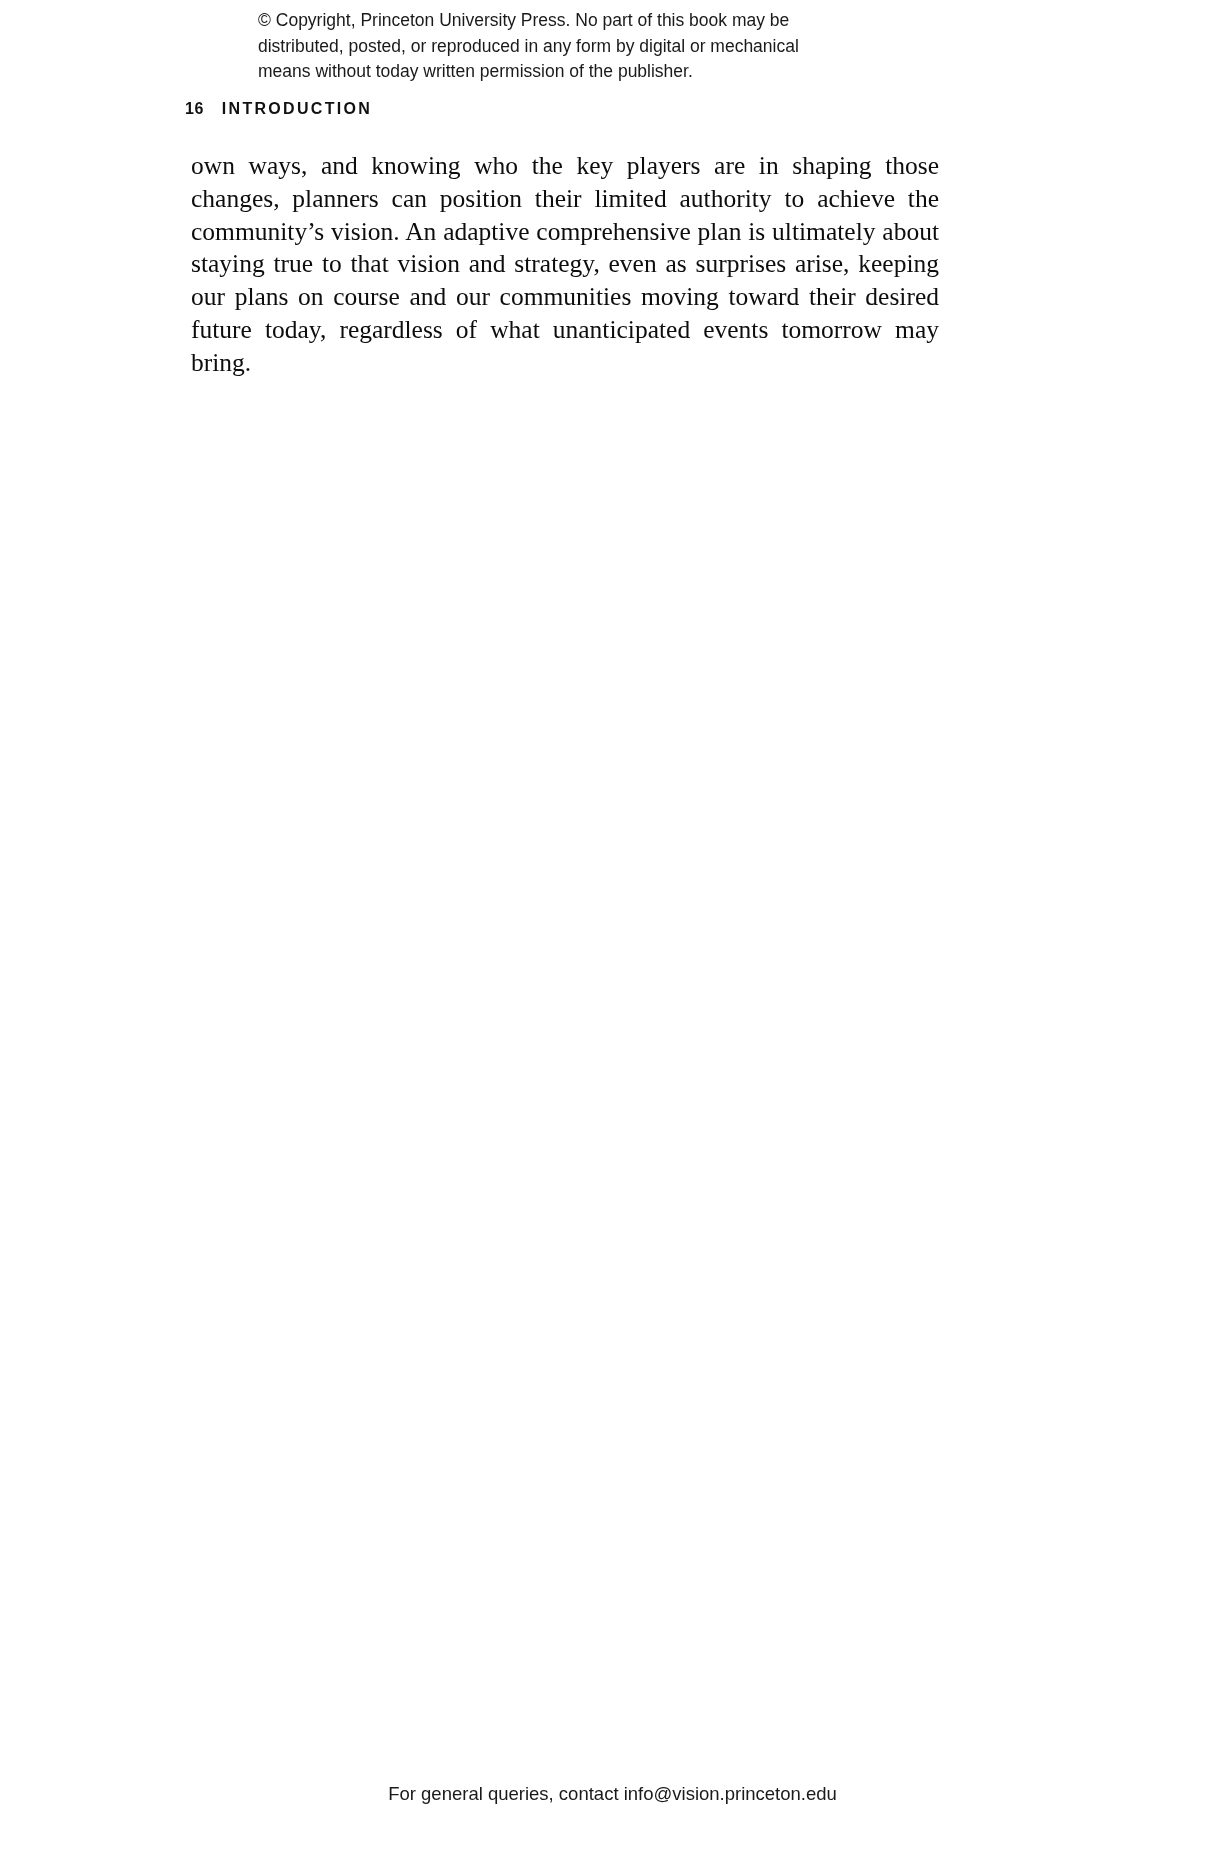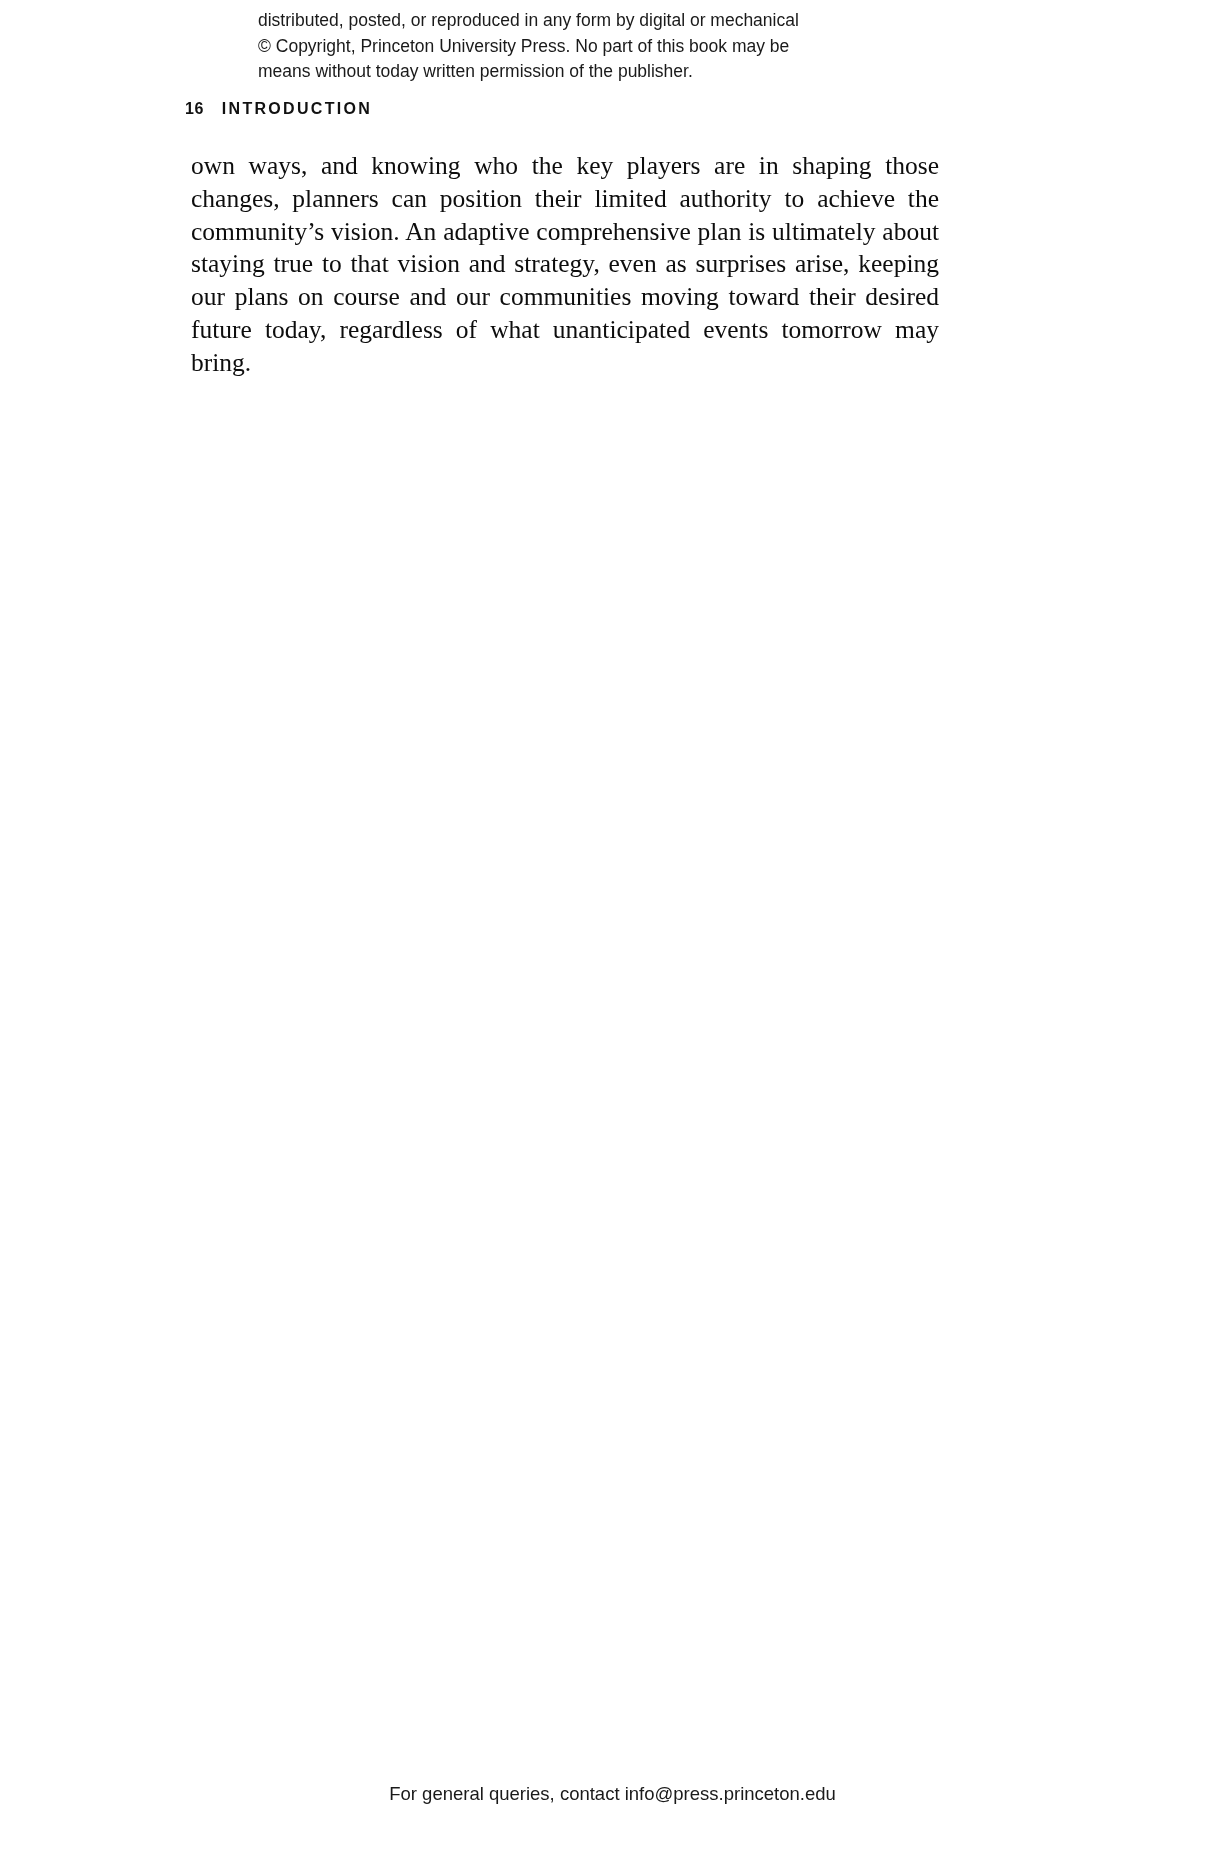--- a/index.html
+++ b/index.html
@@ -79,28 +79,28 @@
     font-size: 18.5px;
     color: #1a1a1a;
   }
 </style>
 </head>
 <body>
 
 <div class="page">
 
   <div class="copyright">
+    <div>© Copyright, Princeton University Press. No part of this book may be</div>
     <div>distributed, posted, or reproduced in any form by digital or mechanical</div>
-    <div>© Copyright, Princeton University Press. No part of this book may be</div>
     <div>means without today written permission of the publisher.</div>
   </div>
 
   <div class="running-head">
     <span class="folio">16</span><span class="chapter-title">INTRODUCTION</span>
   </div>
 
   <div class="body-block">
     <p>own ways, and knowing who the key players are in shaping those changes, planners can position their limited authority to achieve the community’s vision. An adaptive comprehensive plan is ultimately about staying true to that vision and strategy, even as surprises arise, keeping our plans on course and our communities moving toward their desired future today, regardless of what unanticipated events tomorrow may bring.</p>
   </div>
 
-  <div class="footer">For general queries, contact info@press.princeton.edu</div>
+  <div class="footer">For general queries, contact info@vision.princeton.edu</div>
 
 </div>
 
 </body></html>

